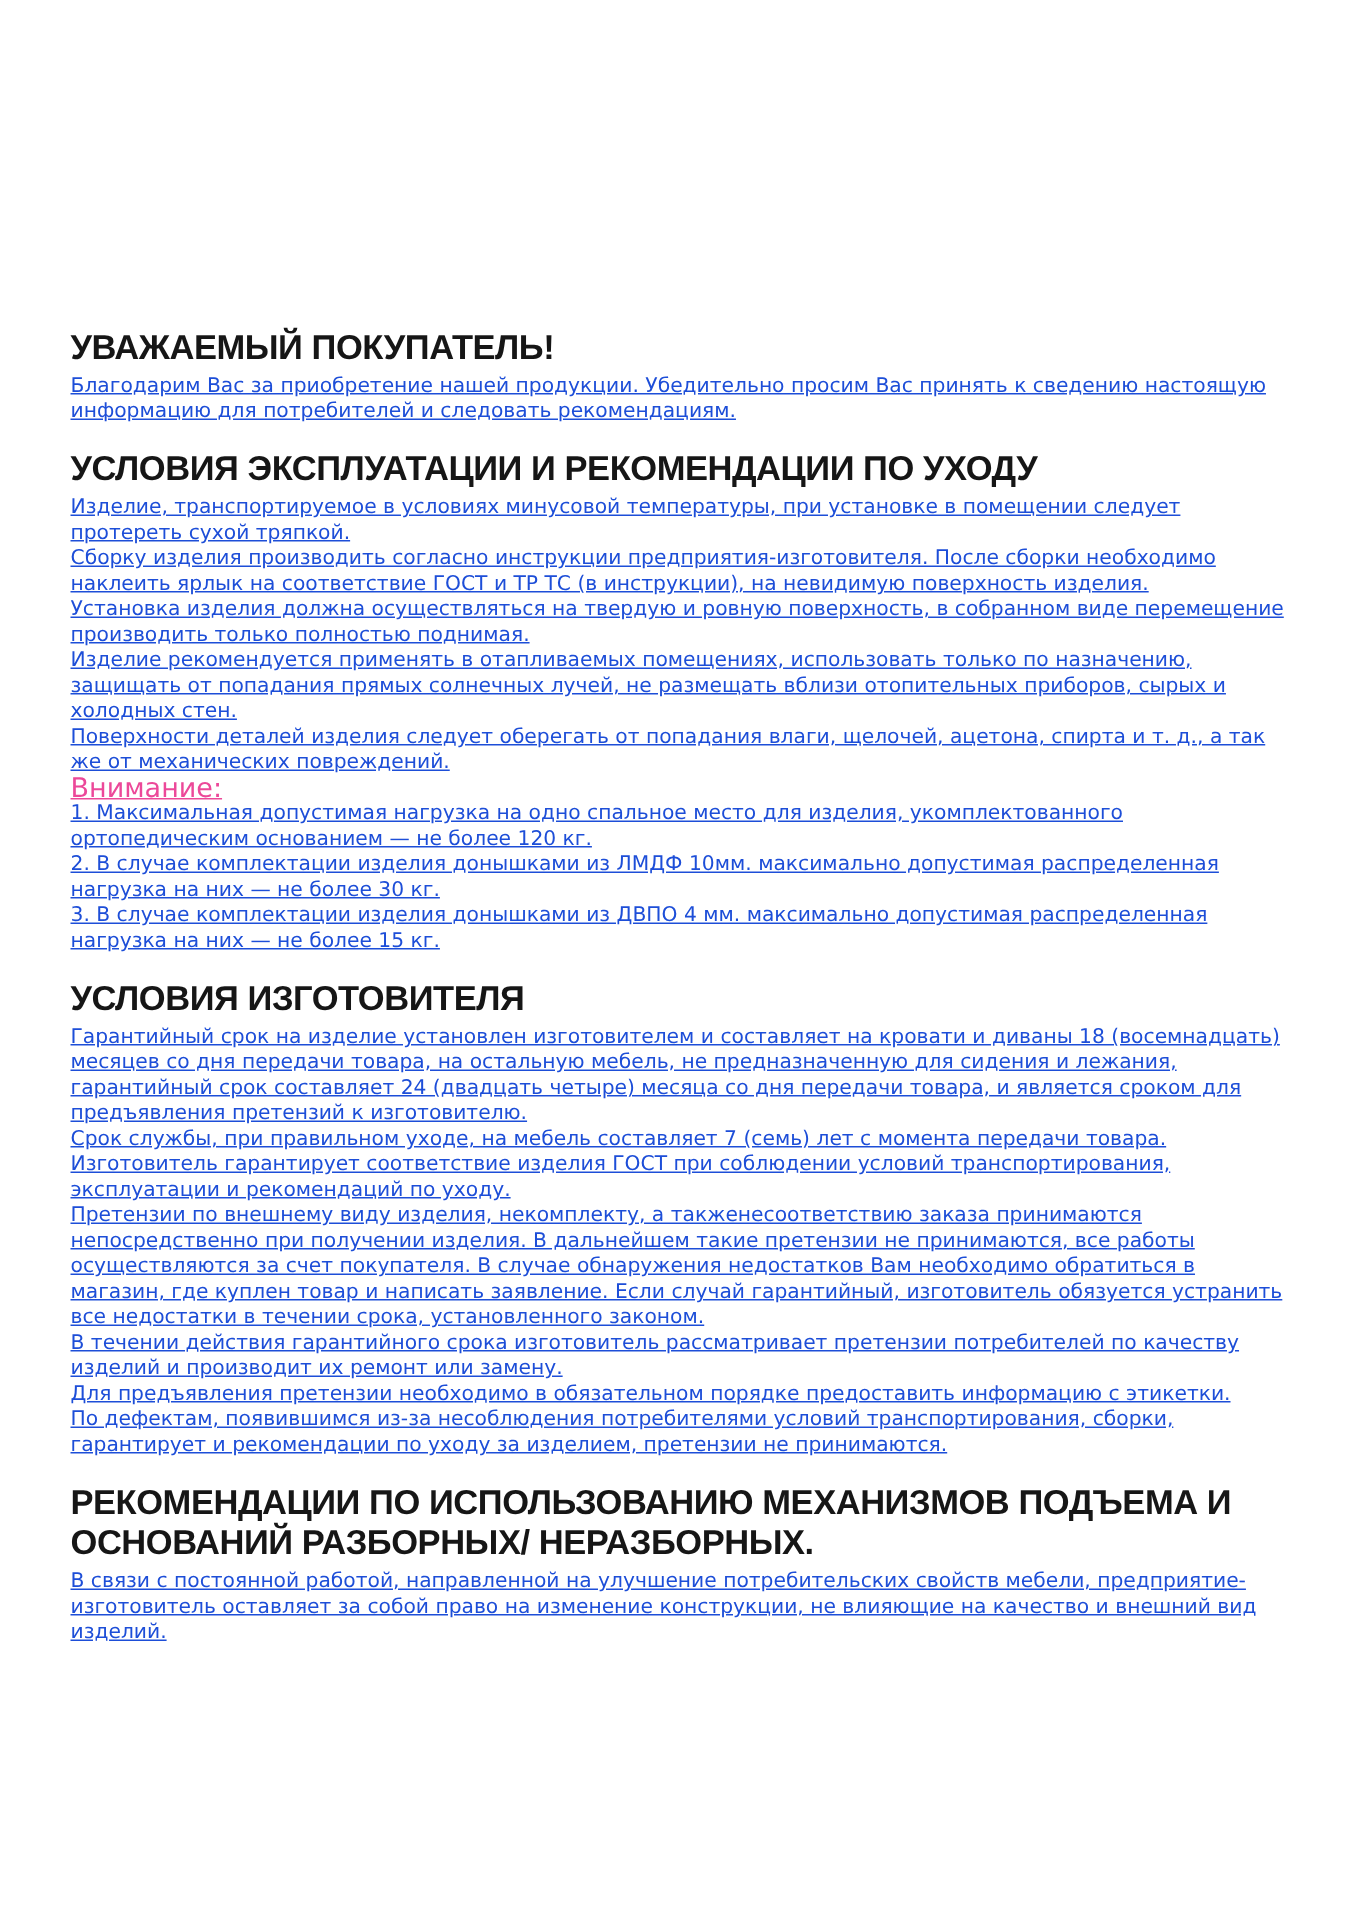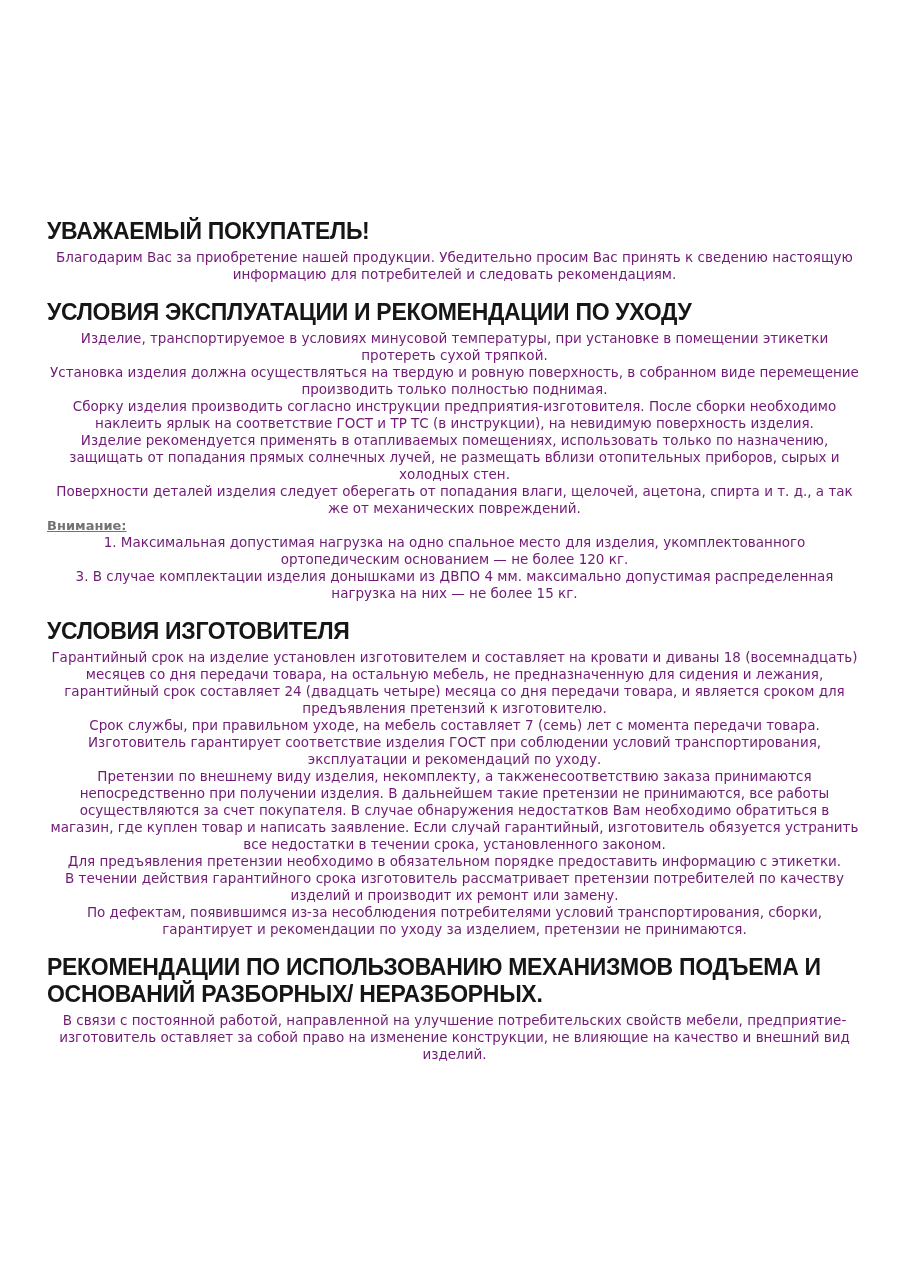--- a/index.html
+++ b/index.html
@@ -29,62 +29,64 @@
     line-height: 27px;
     font-weight: 700;
     letter-spacing: -0.3px;
     margin: 0 0 4px 0;
     color: #161616;
   }
   p.body-par {
     margin: 0;
     font-size: 13.5px;
     line-height: 17px;
-    text-align: center;
-    color: #701a75;
+    text-align: left;
+    color: #1d4ed8;
+    text-decoration: underline;
   }
   p.attention {
     margin: 0;
-    font-size: 13px;
+    font-size: 18px;
     line-height: 17px;
-    font-weight: 700;
+    font-weight: 400;
     text-decoration: underline;
-    color: #737373;
+    color: #ec4899;
   }
 </style>
 </head>
 <body>
 
 <div class="page">
 
   <section class="doc-section">
     <h1 class="section-heading">УВАЖАЕМЫЙ ПОКУПАТЕЛЬ!</h1>
     <p class="body-par">Благодарим Вас за приобретение нашей продукции. Убедительно просим Вас принять к сведению настоящую информацию для потребителей и следовать рекомендациям.</p>
   </section>
 
   <section class="doc-section">
     <h1 class="section-heading">УСЛОВИЯ ЭКСПЛУАТАЦИИ И РЕКОМЕНДАЦИИ ПО УХОДУ</h1>
-    <p class="body-par">Изделие, транспортируемое в условиях минусовой температуры, при установке в помещении этикетки протереть сухой тряпкой.</p>
+    <p class="body-par">Изделие, транспортируемое в условиях минусовой температуры, при установке в помещении следует протереть сухой тряпкой.</p>
+    <p class="body-par">Сборку изделия производить согласно инструкции предприятия-изготовителя. После сборки необходимо наклеить ярлык на соответствие ГОСТ и ТР ТС (в инструкции), на невидимую поверхность изделия.</p>
     <p class="body-par">Установка изделия должна осуществляться на твердую и ровную поверхность, в собранном виде перемещение производить только полностью поднимая.</p>
-    <p class="body-par">Сборку изделия производить согласно инструкции предприятия-изготовителя. После сборки необходимо наклеить ярлык на соответствие ГОСТ и ТР ТС (в инструкции), на невидимую поверхность изделия.</p>
     <p class="body-par">Изделие рекомендуется  применять в отапливаемых помещениях, использовать только по назначению, защищать от попадания прямых солнечных лучей, не размещать вблизи отопительных приборов, сырых и холодных стен.</p>
     <p class="body-par">Поверхности деталей изделия следует оберегать от попадания влаги, щелочей, ацетона, спирта и т. д., а так же от механических повреждений.</p>
     <p class="attention">Внимание:</p>
     <p class="body-par">1. Максимальная допустимая нагрузка на одно спальное место для изделия, укомплектованного ортопедическим основанием — не более 120 кг.</p>
+    <p class="body-par">2. В случае комплектации изделия донышками из ЛМДФ 10мм. максимально допустимая распределенная нагрузка на них — не более 30 кг.</p>
     <p class="body-par">3. В случае комплектации изделия донышками из ДВПО 4 мм. максимально допустимая распределенная нагрузка на них — не более 15 кг.</p>
   </section>
 
   <section class="doc-section">
     <h1 class="section-heading">УСЛОВИЯ ИЗГОТОВИТЕЛЯ</h1>
     <p class="body-par">Гарантийный срок на изделие установлен изготовителем и составляет на кровати и диваны 18 (восемнадцать) месяцев со дня передачи товара, на остальную мебель, не предназначенную для сидения и лежания, гарантийный срок составляет 24 (двадцать четыре) месяца со дня передачи товара, и является сроком для предъявления претензий к изготовителю.</p>
     <p class="body-par">Срок службы, при правильном уходе, на мебель составляет 7 (семь) лет с момента передачи товара.</p>
     <p class="body-par">Изготовитель гарантирует соответствие изделия ГОСТ при соблюдении условий транспортирования, эксплуатации и рекомендаций по уходу.</p>
     <p class="body-par">Претензии по внешнему виду изделия, некомплекту, а такженесоответствию заказа принимаются непосредственно при получении изделия. В дальнейшем такие претензии не принимаются, все работы осуществляются за счет покупателя. В случае обнаружения недостатков  Вам необходимо обратиться в магазин, где куплен товар и написать заявление. Если случай гарантийный, изготовитель обязуется устранить все недостатки в течении срока, установленного законом.</p>
+    <p class="body-par">В течении действия гарантийного срока изготовитель рассматривает претензии потребителей по качеству изделий и производит их ремонт или замену.</p>
     <p class="body-par">Для предъявления претензии необходимо в обязательном порядке предоставить информацию с этикетки.</p>
-    <p class="body-par">В течении действия гарантийного срока изготовитель рассматривает претензии потребителей по качеству изделий и производит их ремонт или замену.</p>
     <p class="body-par">По дефектам, появившимся из-за несоблюдения потребителями условий транспортирования, сборки, гарантирует и рекомендации по уходу за изделием, претензии не принимаются.</p>
   </section>
 
   <section class="doc-section">
     <h1 class="section-heading">РЕКОМЕНДАЦИИ ПО ИСПОЛЬЗОВАНИЮ МЕХАНИЗМОВ ПОДЪЕМА И ОСНОВАНИЙ РАЗБОРНЫХ/ НЕРАЗБОРНЫХ.</h1>
     <p class="body-par">В связи с постоянной работой, направленной на улучшение потребительских свойств мебели, предприятие-изготовитель оставляет за собой право на изменение конструкции, не влияющие на качество и внешний вид изделий.</p>
   </section>
 
 </div>
 

